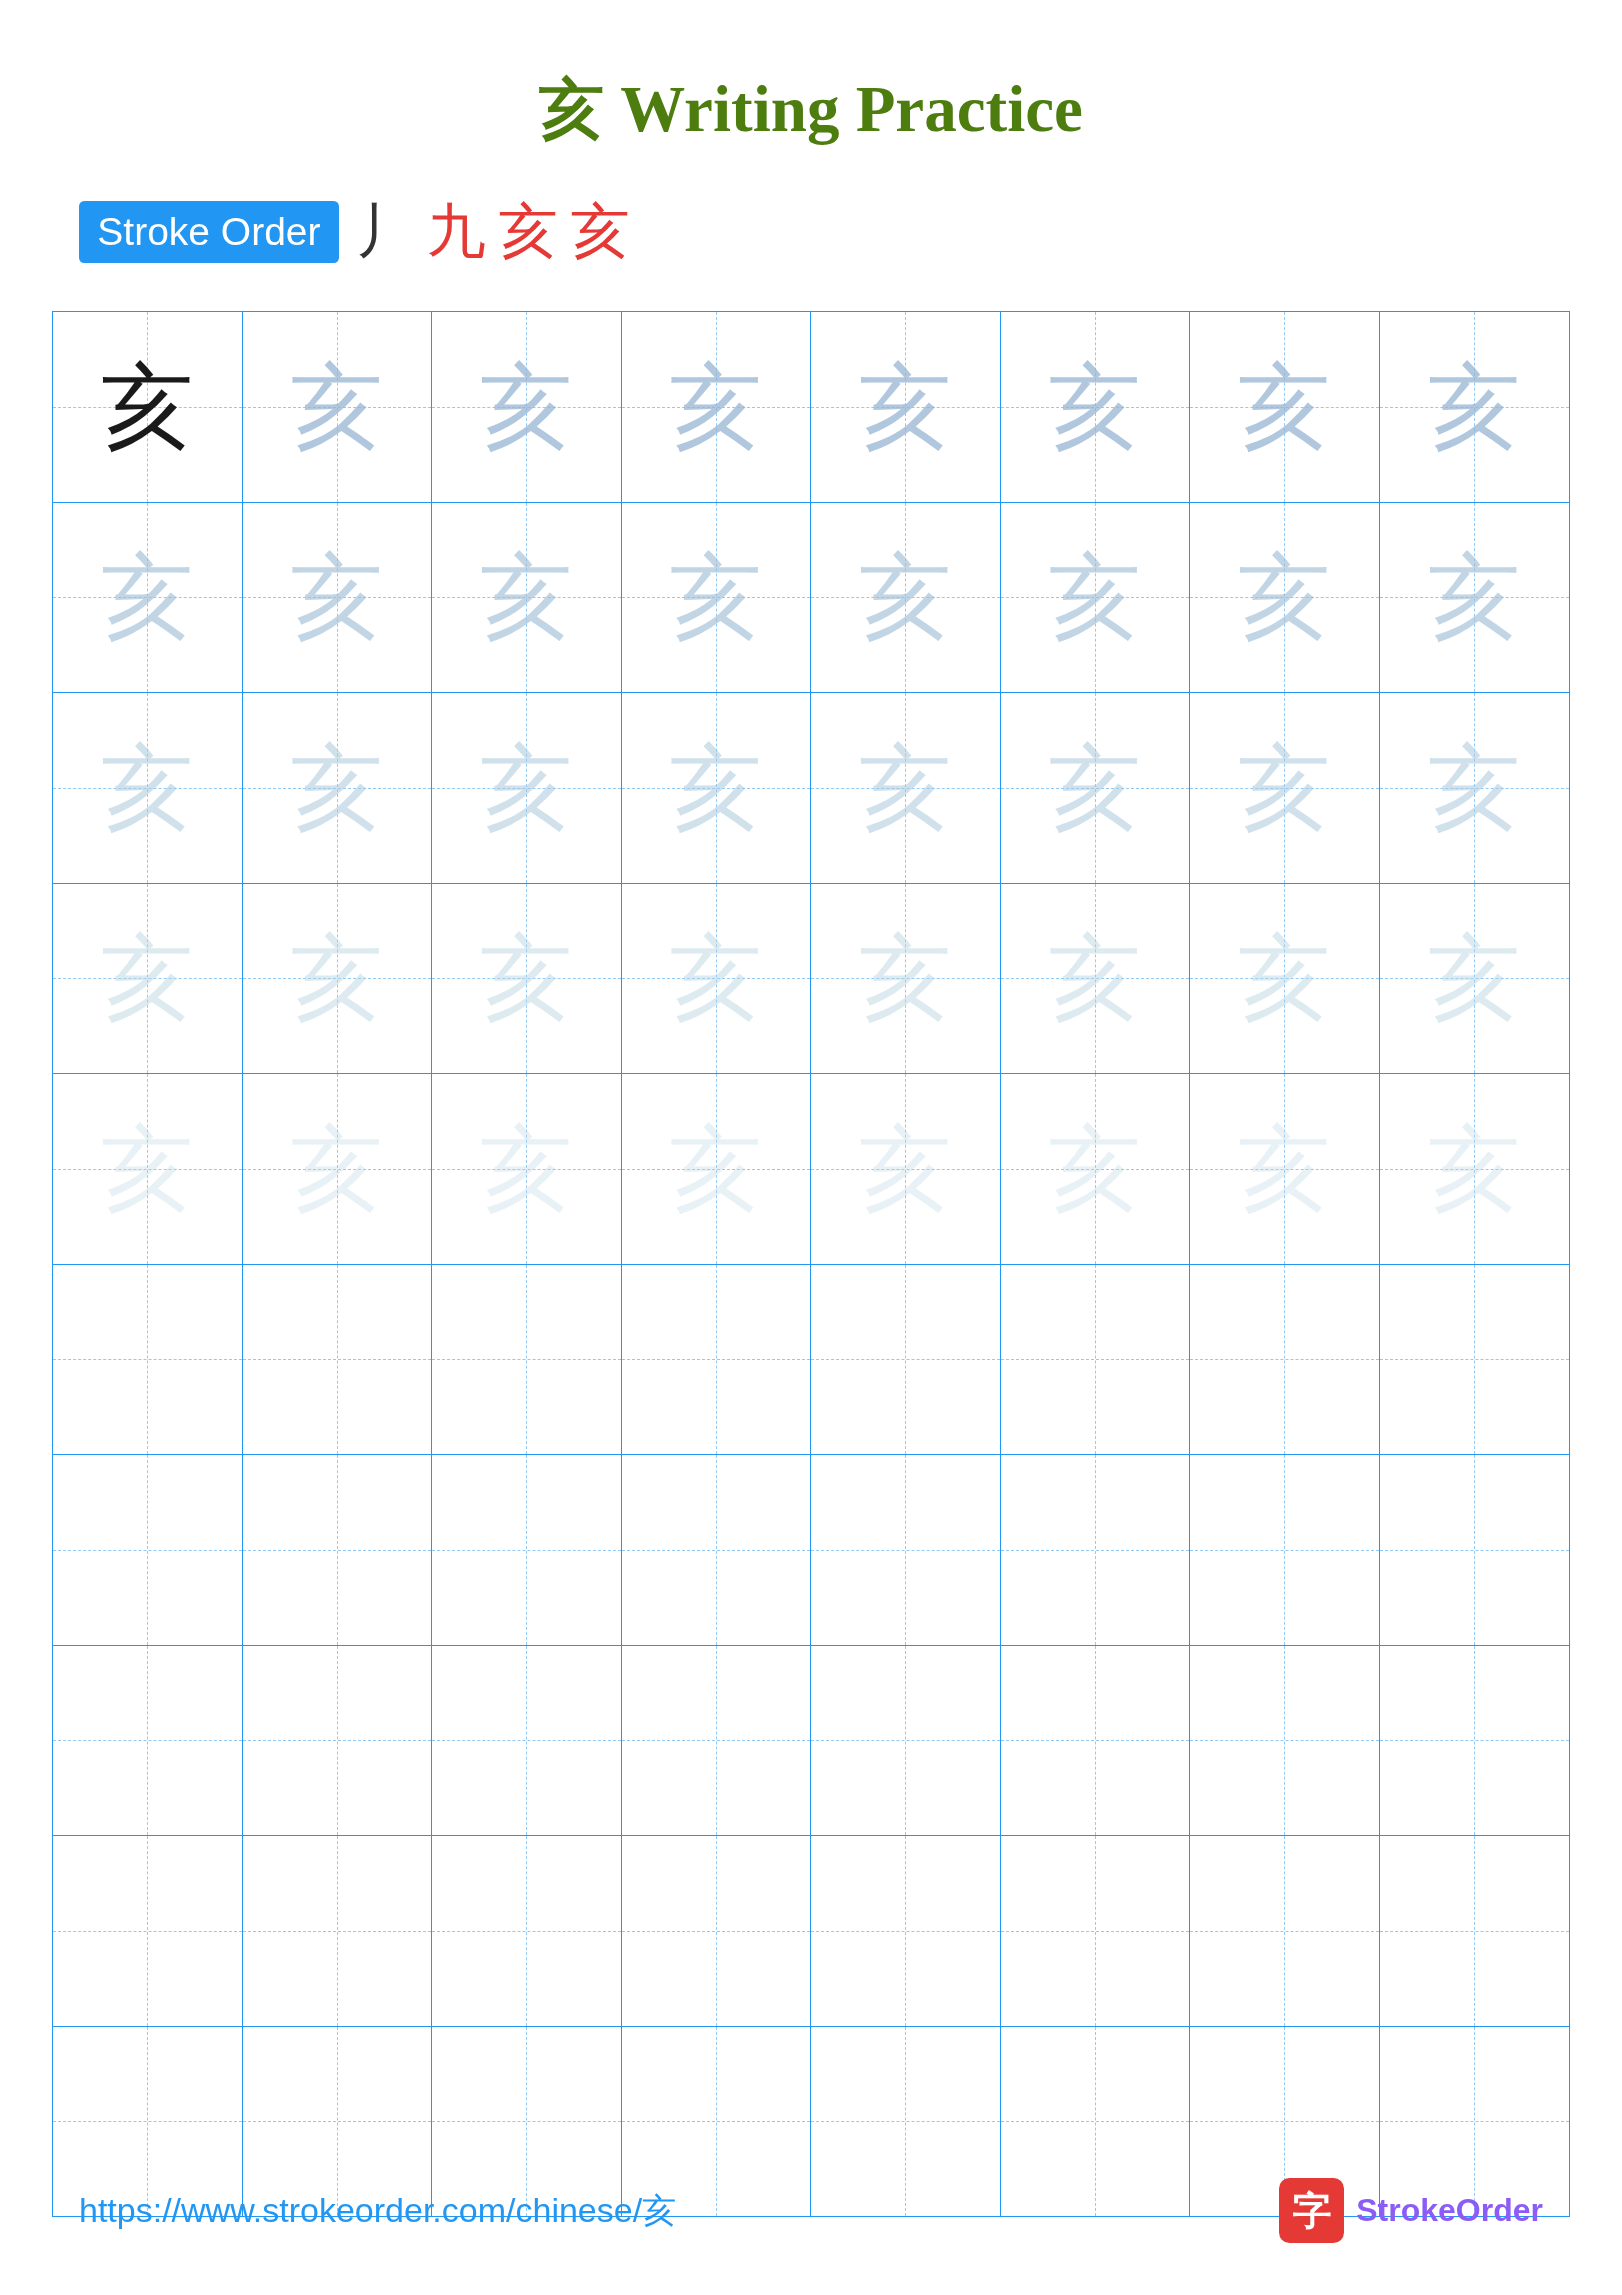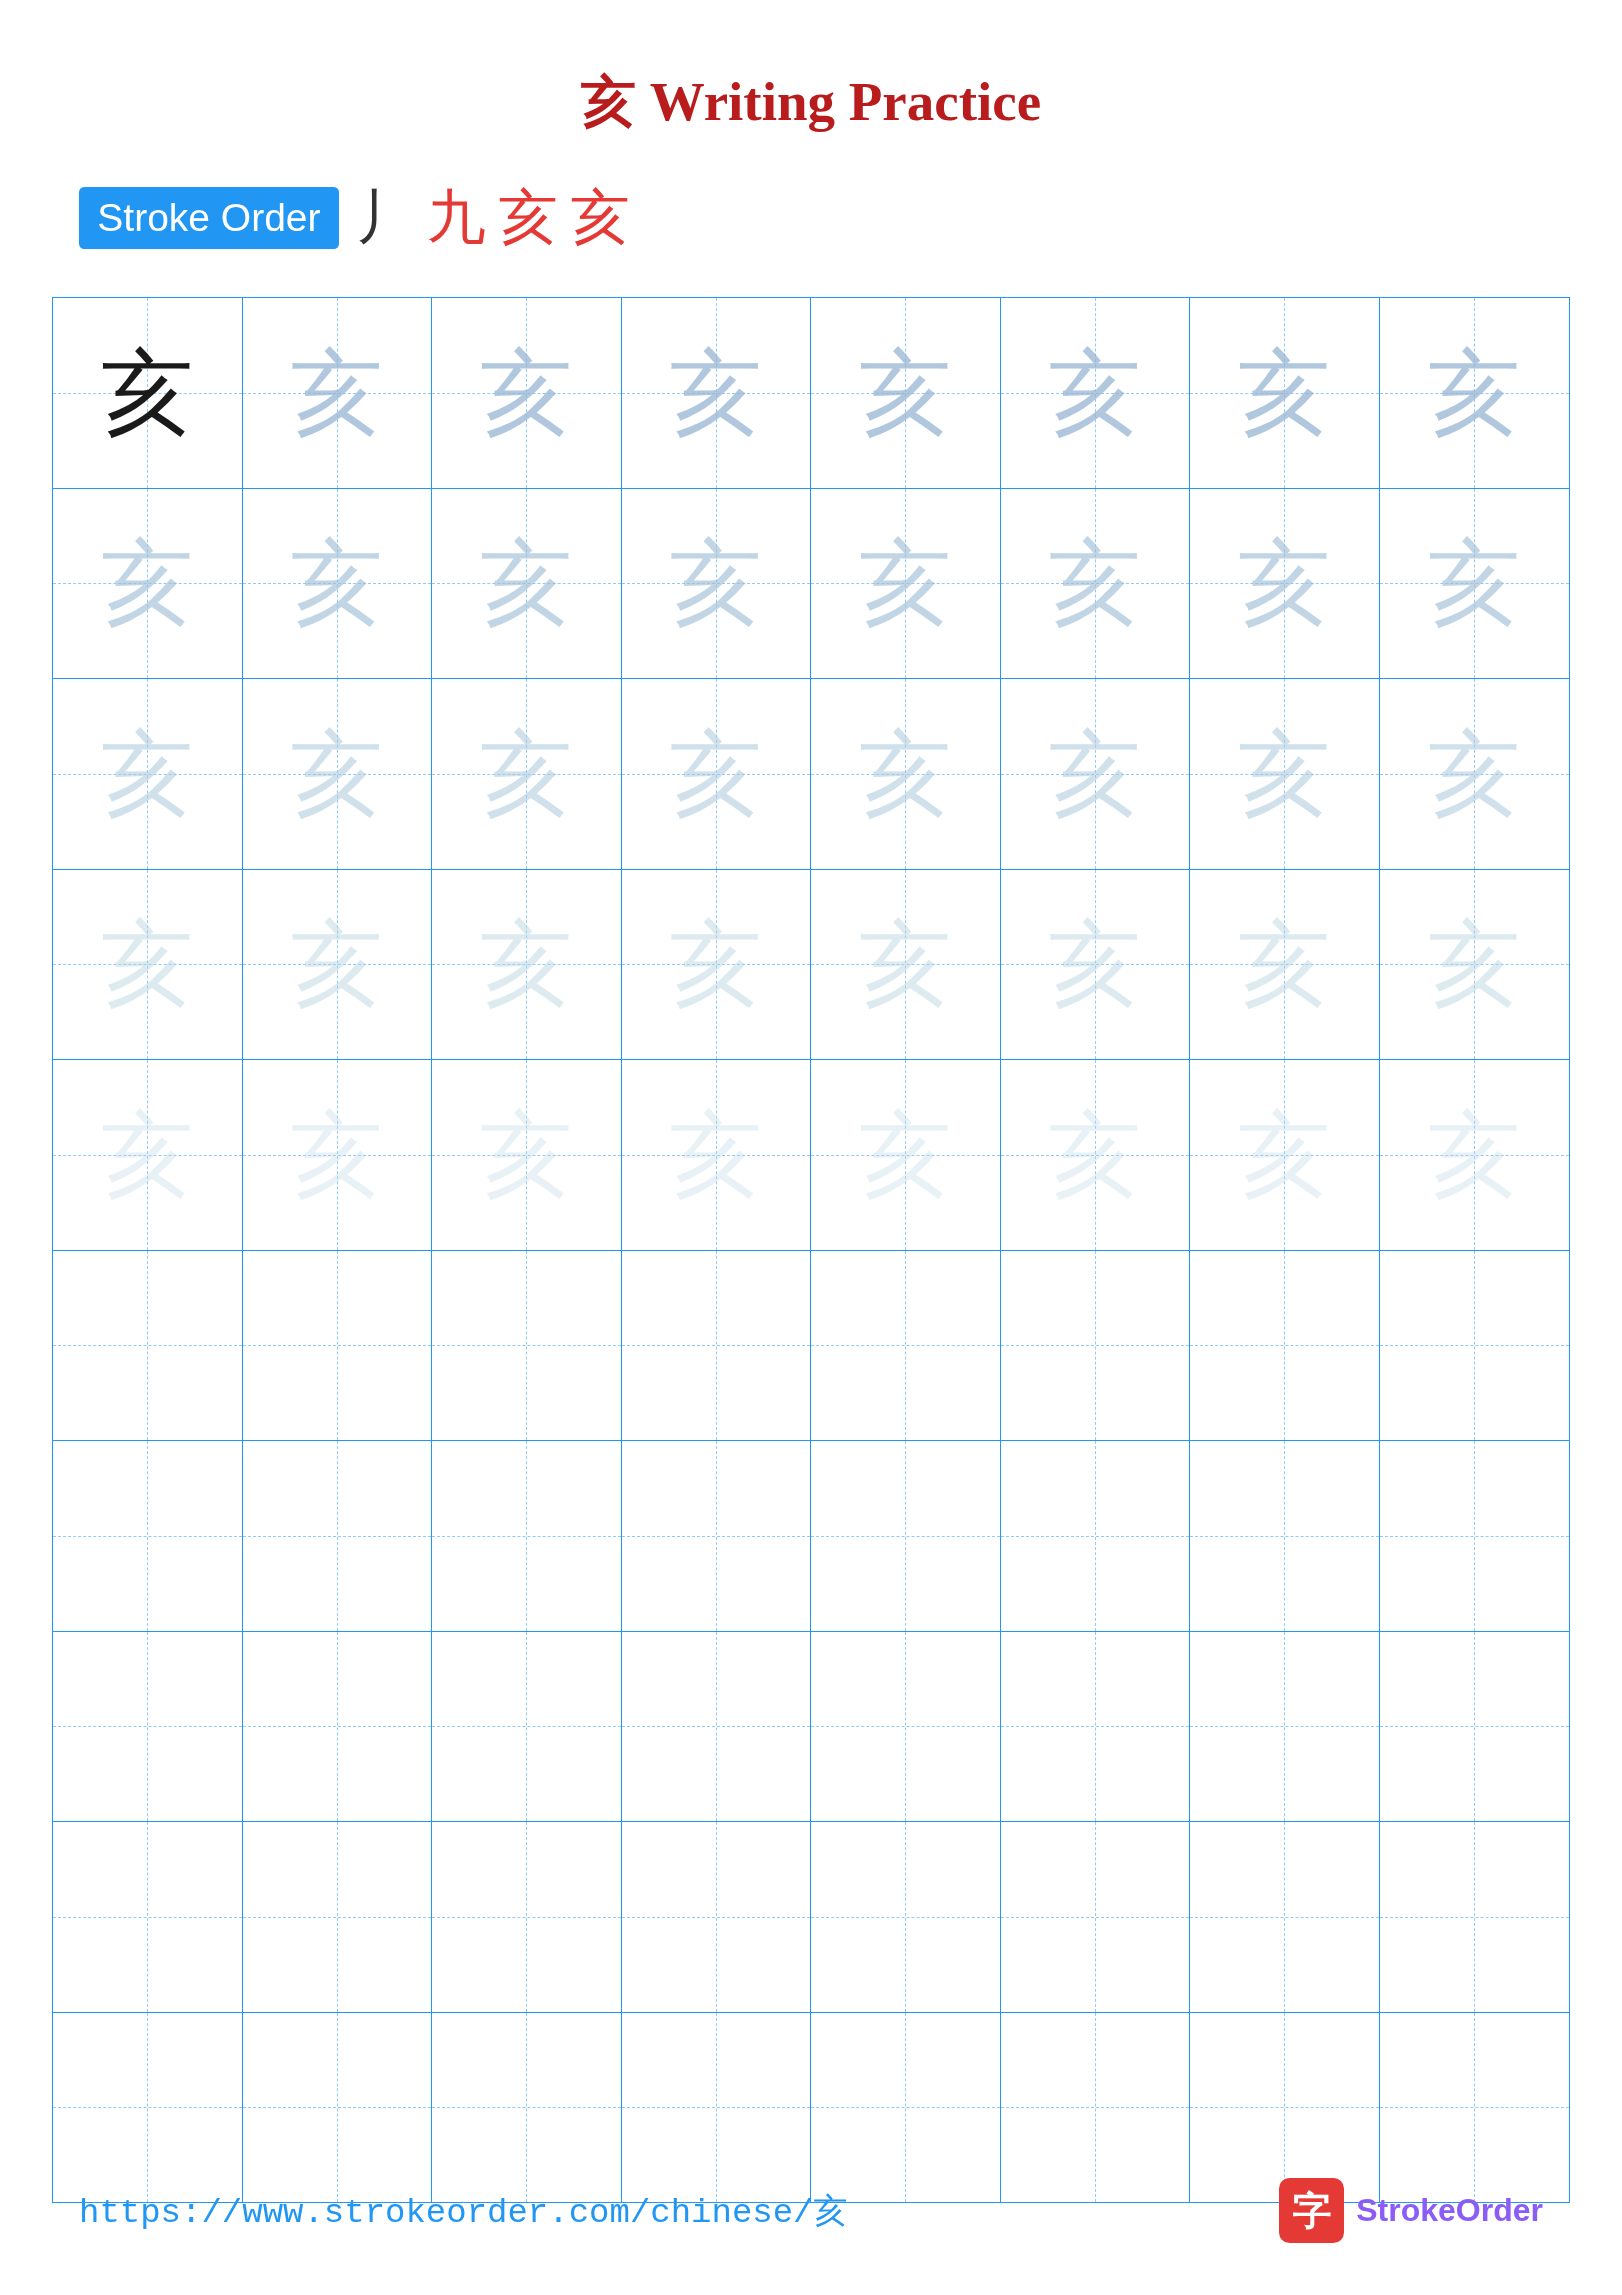--- a/index.html
+++ b/index.html
@@ -10,23 +10,23 @@
       background: #ffffff;
       font-family: serif;
       position: relative;
       overflow: hidden;
     }
 
     .page-title {
       text-align: center;
       padding-top: 65px;
       padding-bottom: 39px;
-      font-size: 55px;
+      font-size: 65px;
       font-weight: bold;
-      color: #b91c1c;
+      color: #4d7c0f;
     }
 
     .stroke-order-section {
       display: flex;
       align-items: center;
       margin-left: 79px;
       margin-bottom: 39px;
       gap: 16px;
     }
 
@@ -146,21 +146,21 @@
       right: 0;
       display: flex;
       align-items: center;
       justify-content: space-between;
       padding: 0 79px;
     }
 
     .footer-url {
       font-size: 34px;
       color: #2196F3;
-      font-family: Liberation Mono, monospace;
+      font-family: Liberation Sans, sans-serif;
     }
 
     .footer-logo {
       display: flex;
       align-items: center;
       gap: 11.8px;
     }
 
     .logo-icon {
       width: 65px;

